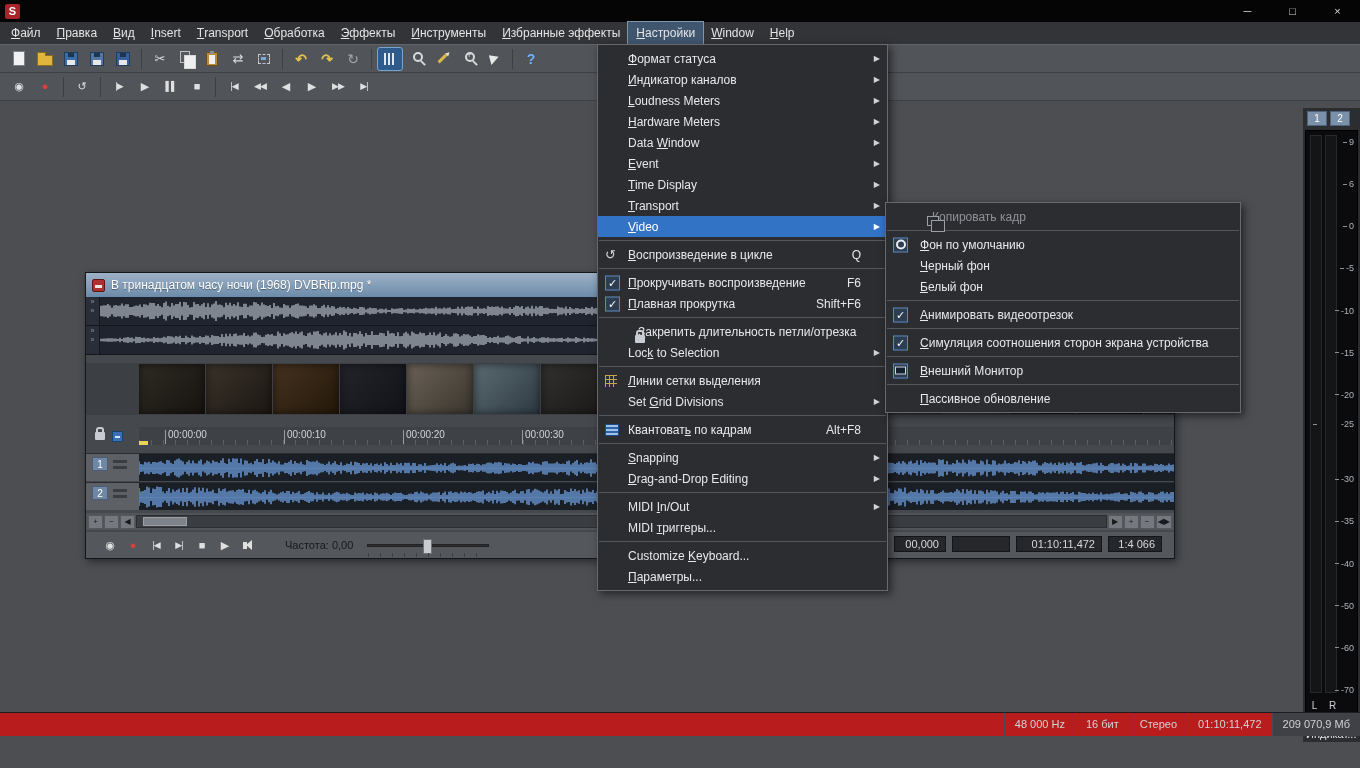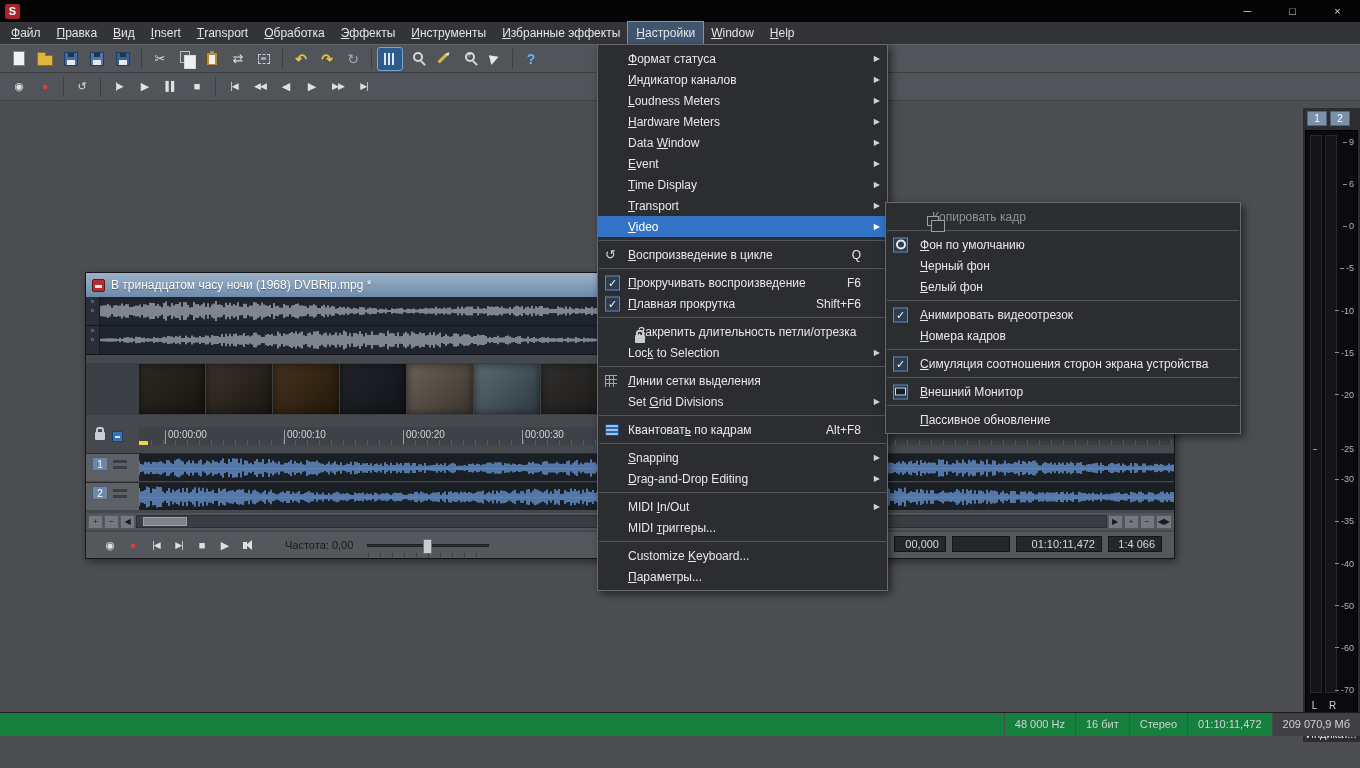--- a/index.html
+++ b/index.html
@@ -140,21 +140,21 @@
   .icon-lock::before { content:''; position:absolute; left:1px; top:-5px; width:4px; height:4px; border:2px solid #c9cdd3; border-bottom:none; border-radius:3px 3px 0 0; }
   .mi-icon.icon-lock { margin-top:2px; }
   .icon-grid { width:12px; height:12px; background-image:linear-gradient(#caa545 1px,transparent 1px),linear-gradient(90deg,#caa545 1px,transparent 1px); background-size:4px 4px; }
   .icon-quantize { width:14px; height:12px; background:repeating-linear-gradient(180deg,#9cc2ea 0 2px,#2f64a8 2px 4px); border:1px solid #1d4a82; }
   .icon-copy-frame { width:12px; height:10px; border:1px solid #9aa0a6; position:relative; background:#2b2d31; margin-top:-3px; }
   .icon-copy-frame::before { content:''; position:absolute; left:3px; top:3px; width:12px; height:10px; border:1px solid #9aa0a6; background:#2b2d31; }
   .icon-snapmark { width:11px; height:11px; background:#3a70b8; border:1px solid #164667; position:relative; }
   .icon-snapmark::before { content:''; position:absolute; left:2px; top:4px; right:2px; height:2px; background:#d7e5f5; }
 
   
-  .statusbar { position:absolute; left:0; top:712px; width:1360px; height:24px; background:#15803d; border-top:1px solid #1d1d1f; display:flex; align-items:stretch; }
+  .statusbar { position:absolute; left:0; top:712px; width:1360px; height:24px; background:#b91c1c; border-top:1px solid #1d1d1f; display:flex; align-items:stretch; }
   .sb-right { margin-left:auto; display:flex; }
   .sb-cell { padding:0 10px; border-left:1px solid #4a4b50; color:#d2d2d4; font-size:11px; line-height:23px; white-space:nowrap; }
   .sb-cell.lite { background:#3f4146; }
 </style>
 </head>
 <body>
 
 <div id="app">
 
   <div class="titlebar">
@@ -448,21 +448,21 @@
             <span class="scale-txt">-10</span>
           </div>
           <div class="scale-row" style="top: 216.769px;">
             <span class="scale-dash"></span>
             <span class="scale-txt">-15</span>
           </div>
           <div class="scale-row" style="top: 258.923px;">
             <span class="scale-dash"></span>
             <span class="scale-txt">-20</span>
           </div>
-          <div class="scale-row" style="top: 313px; gap: 24px;">
+          <div class="scale-row" style="top: 288px; gap: 24px;">
             <span class="scale-dash"></span>
             <span class="scale-txt">-25</span>
           </div>
           <div class="scale-row" style="top: 343.231px;">
             <span class="scale-dash"></span>
             <span class="scale-txt">-30</span>
           </div>
           <div class="scale-row" style="top: 385.385px;">
             <span class="scale-dash"></span>
             <span class="scale-txt">-35</span>
@@ -605,23 +605,20 @@
       <div class="menu-item">
         <span class="mi-label"><u>Ч</u>ерный фон</span>
       </div>
       <div class="menu-item">
         <span class="mi-label"><u>Б</u>елый фон</span>
       </div>
       <div class="menu-sep"></div>
       <div class="menu-item">
         <span class="mi-icon ibox check"></span>
         <span class="mi-label"><u>А</u>нимировать видеоотрезок</span>
-      </div>
-      <div class="menu-item">
-        <span class="mi-label"><u>Н</u>омера кадров</span>
       </div>
       <div class="menu-sep"></div>
       <div class="menu-item">
         <span class="mi-icon ibox check"></span>
         <span class="mi-label"><u>С</u>имуляция соотношения сторон экрана устройства</span>
       </div>
       <div class="menu-sep"></div>
       <div class="menu-item">
         <span class="mi-icon ibox monitor"></span>
         <span class="mi-label"><u>В</u>нешний Монитор</span>

